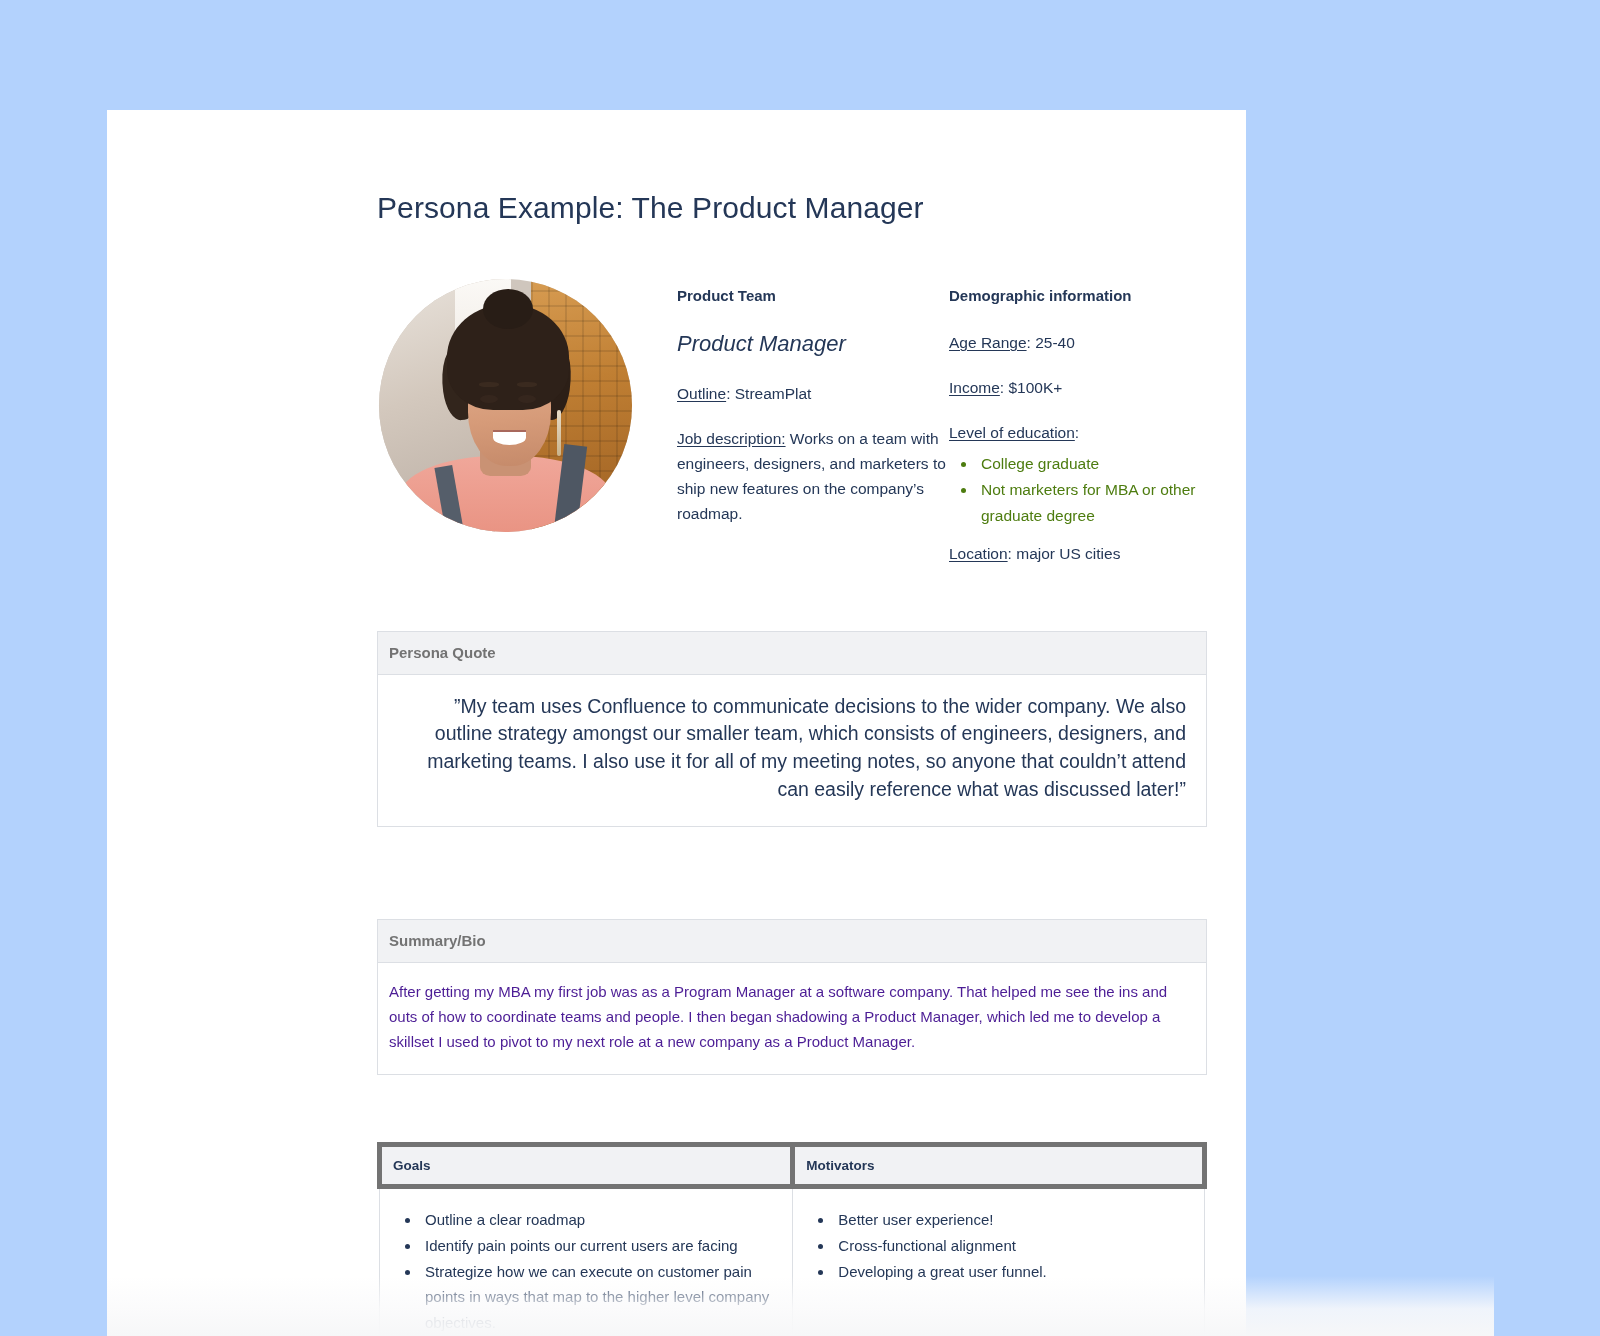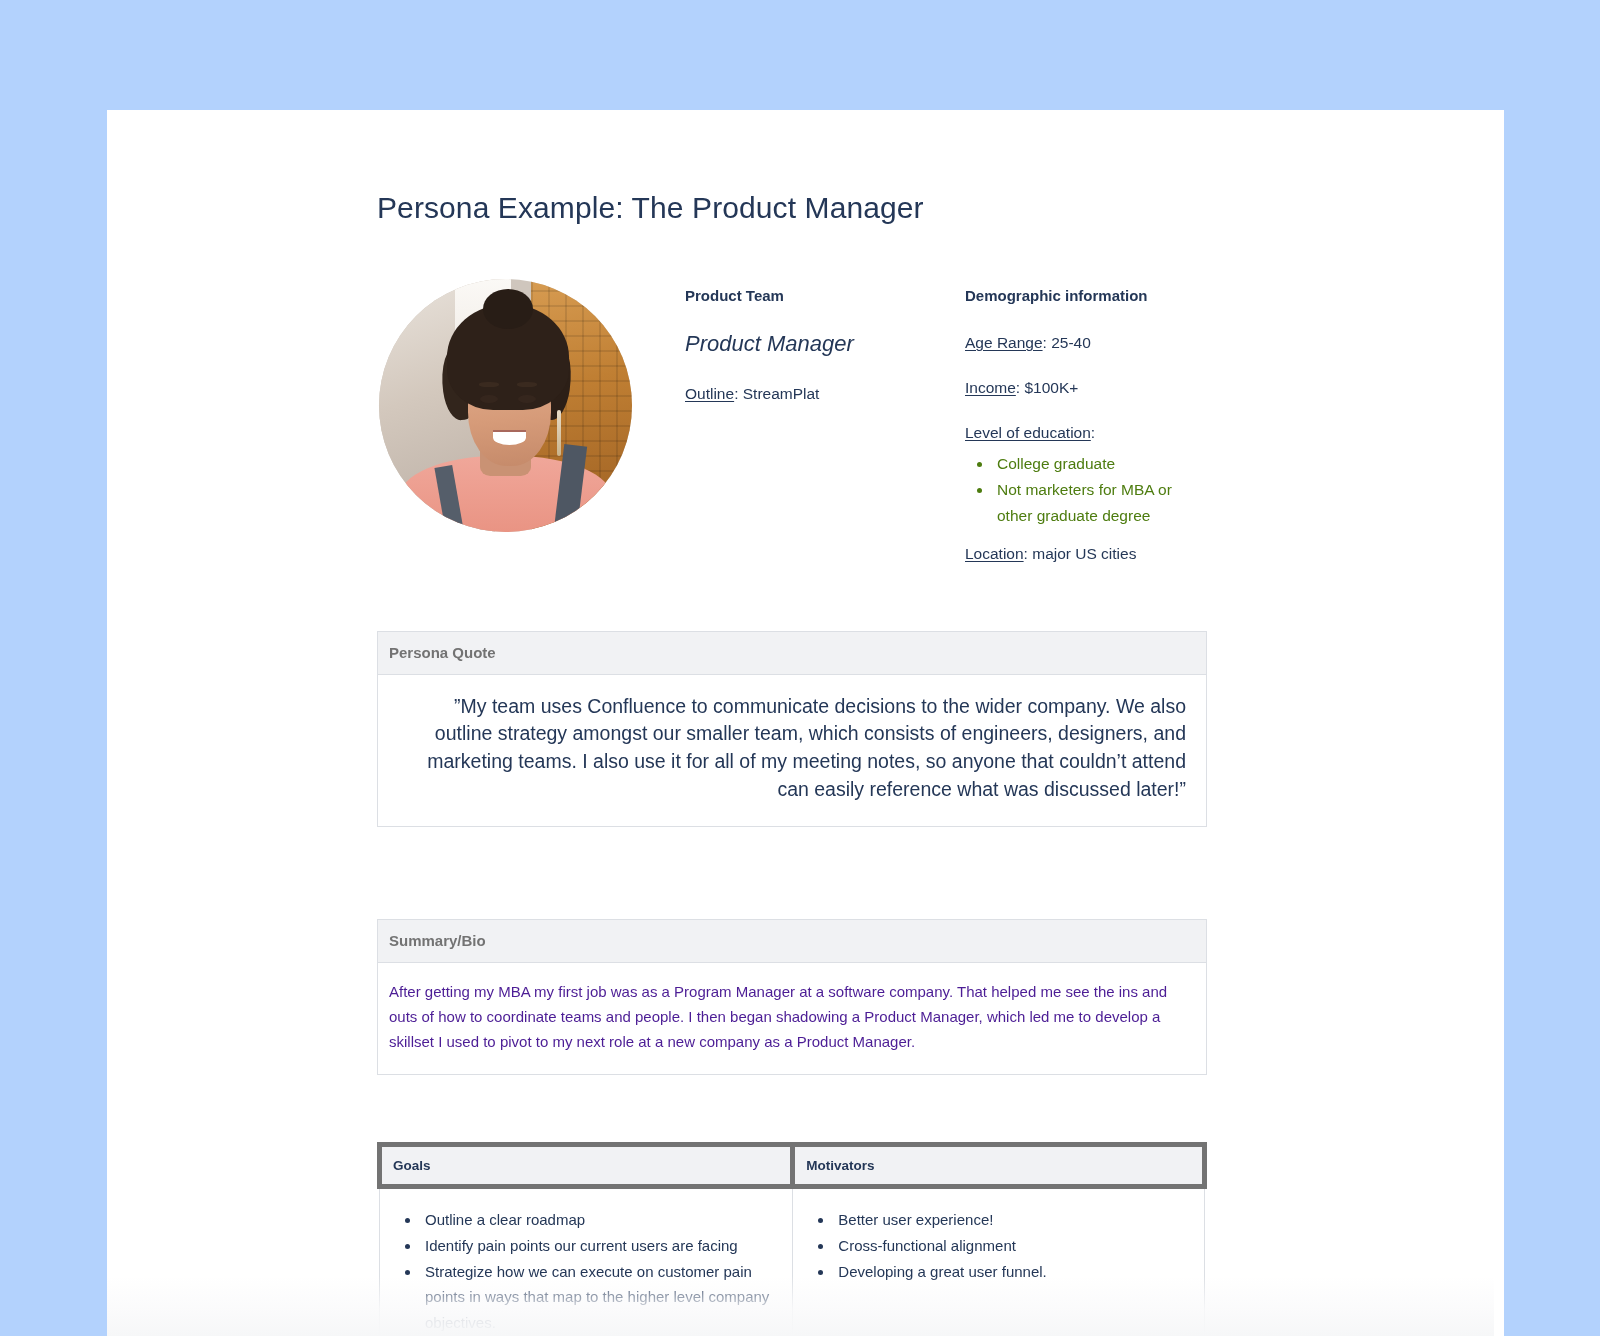--- a/index.html
+++ b/index.html
@@ -17,21 +17,21 @@
   .page-backdrop {
     position: absolute;
     inset: 0;
     background: #b3d2fd;
   }
 
   .page-sheet {
     position: absolute;
     left: 107px;
     top: 110px;
-    width: 1397px;
+    width: 1139px;
     height: 1226px;
     background: #ffffff;
     overflow: hidden;
   }
 
   .page-fade {
     position: absolute;
     left: 107px;
     right: 106px;
     bottom: 0;
@@ -57,21 +57,21 @@
     margin: 0;
     padding-top: 79px;
     line-height: 1.25;
   }
 
   
   .persona-row {
     display: flex;
     align-items: flex-start;
     margin-top: 52px;
-    gap: 9px;
+    gap: 1px;
   }
 
   .avatar-col {
     width: 299px;
     flex: 0 0 299px;
     padding-left: 2px;
   }
 
   .avatar {
     width: 253px;
@@ -321,20 +321,21 @@
           <div class="smile"></div>
           <div class="earring"></div>
           <div class="strap"></div>
         </div>
       </div>
 
       <div class="info-col">
         <p class="col-heading">Product Team</p>
         <p class="role-title">Product Manager</p>
         <p class="info-line"><span class="u">Outline</span><span>: StreamPlat</span></p>
+        <p class="info-line"><span class="u">Job description:</span><span> Works on a team with engineers, designers, and marketers to ship new features on the company’s roadmap.</span></p>
       </div>
 
       <div class="demo-col">
         <p class="col-heading">Demographic information</p>
         <p class="info-line"><span class="u">Age Range</span><span>: 25-40</span></p>
         <p class="info-line"><span class="u">Income</span><span>: $100K+</span></p>
         <p class="info-line" style="margin-bottom:0"><span class="u">Level of education</span><span>:</span></p>
         <ul class="demo-list">
           <li>College graduate</li>
           <li>Not marketers for MBA or other graduate degree</li>

